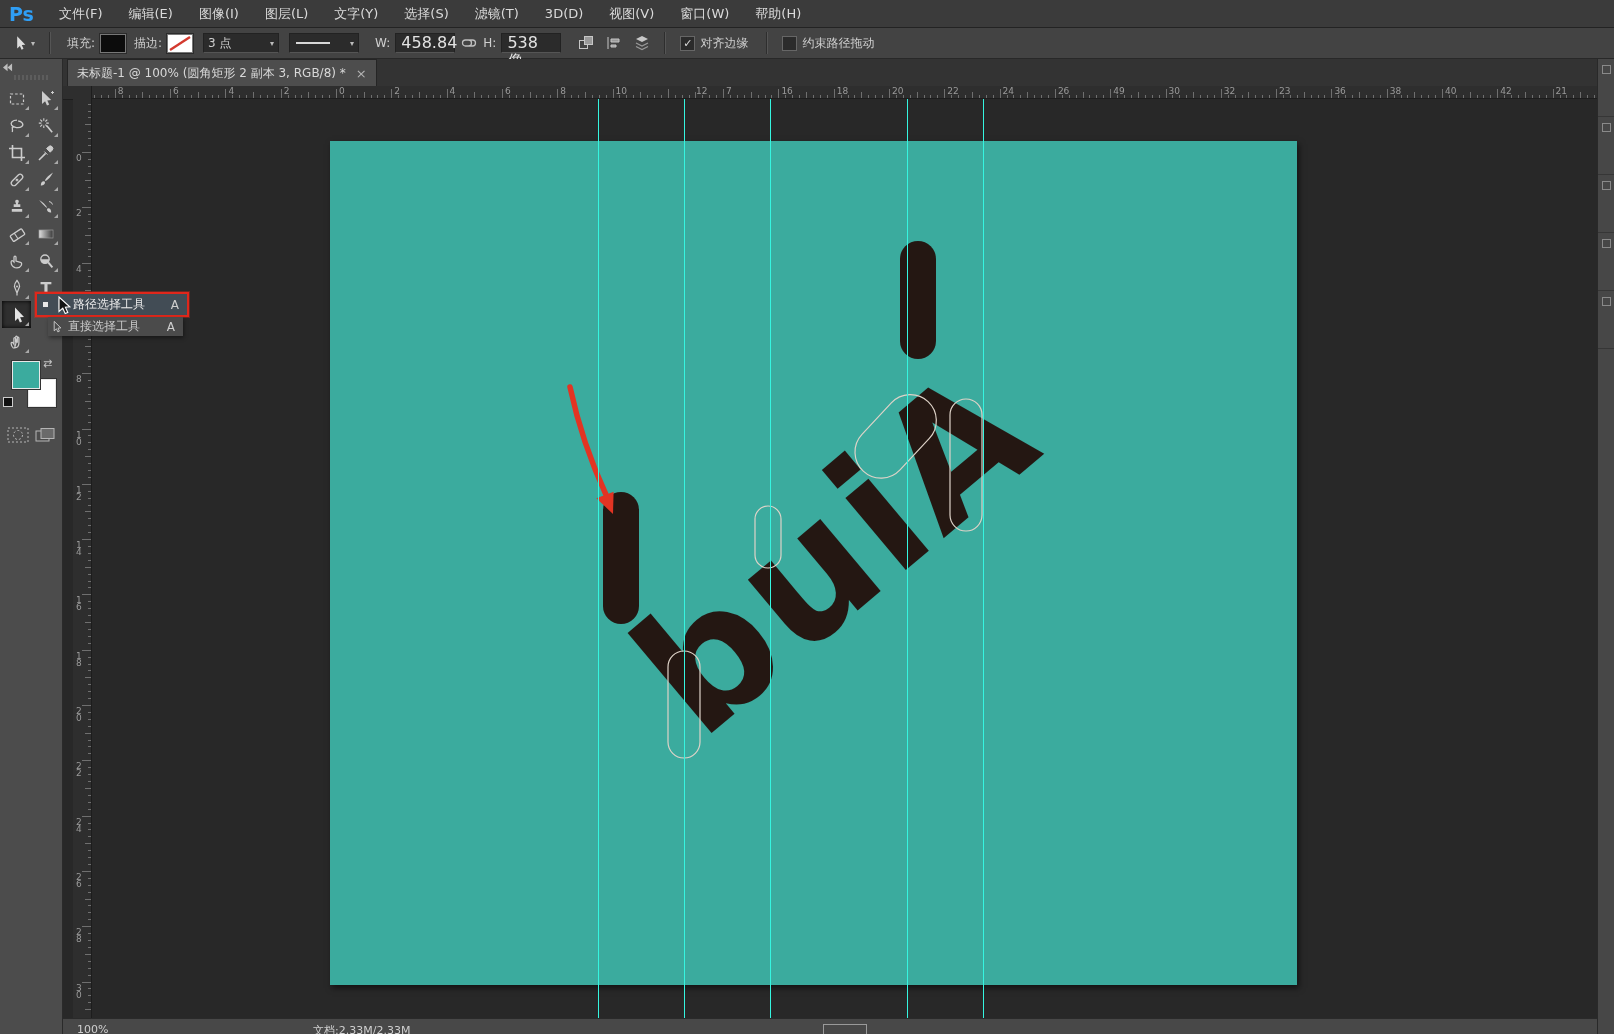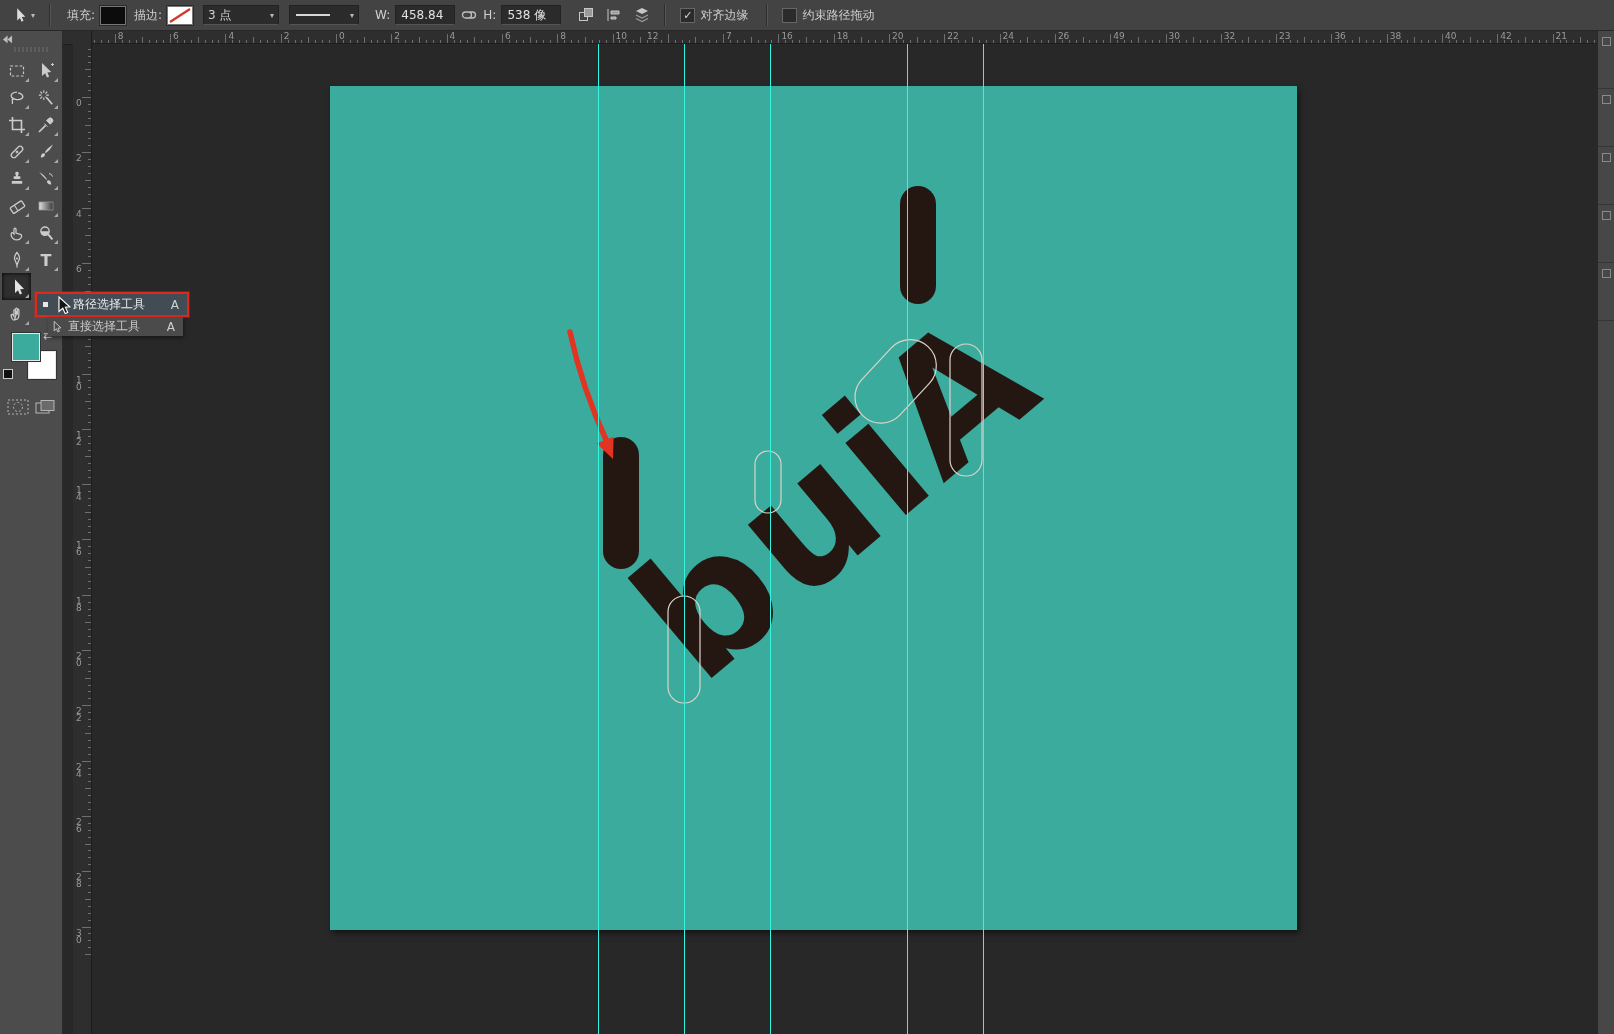--- a/index.html
+++ b/index.html
@@ -13,21 +13,21 @@
            border-bottom:1px solid #232323;flex:0 0 auto;}
   .ps-logo{color:#2f9ef5;font-weight:bold;font-size:19px;padding:0 12px 0 9px;letter-spacing:0;}
   .menu-item{font-size:13px;color:#dadada;padding:0 13px;height:27px;line-height:27px;cursor:default;}
 
   
   .optionsbar{height:30px;background:#434343;border-bottom:1px solid #282828;
               display:flex;align-items:center;font-size:12px;color:#cfcfcf;flex:0 0 auto;}
   .ob-sep{width:1px;height:22px;background:#2e2e2e;border-right:1px solid #555;margin:0 8px;}
   .ob-lab{margin:0 5px 0 8px;white-space:nowrap;}
   .field{background:#2b2b2b;border:1px solid #222;border-bottom-color:#555;height:18px;
-         line-height:18px;padding:0 5px;color:#e2e2e2;font-size:12px;}
+         line-height:18px;padding:0 5px;color:#e2e2e2;font-size:16px;}
   .swatch{width:24px;height:17px;border:1px solid #777;box-shadow:0 0 0 1px #2b2b2b;position:relative;}
   .caret{font-size:8px;color:#bbb;margin-left:3px;}
   .ddfield{display:flex;align-items:center;background:#2b2b2b;border:1px solid #222;
            border-bottom-color:#555;height:18px;padding:0 4px;}
   .ob-icon{width:22px;height:22px;display:flex;align-items:center;justify-content:center;margin:0 3px;}
   .checkbox{width:13px;height:13px;background:#2b2b2b;border:1px solid #666;display:inline-flex;
             align-items:center;justify-content:center;font-size:11px;color:#ddd;margin:0 5px 0 6px;}
   .toolpreset{display:flex;align-items:center;padding:0 6px 0 10px;}
 
   
@@ -98,20 +98,36 @@
   .flyout-row2{display:flex;align-items:center;width:135px;height:19px;background:#4b4b4b;
                margin-left:13px;color:#c9c9c9;box-shadow:1px 2px 4px rgba(0,0,0,.4);}
   .flyout svg{margin:0 4px 0 2px;flex:0 0 auto;}
   #cursor{position:absolute;left:57px;top:296px;z-index:50;}
 </style>
 </head>
 <body>
 
 <div class="app">
 
+  <div class="menubar">
+    <span class="ps-logo">Ps</span>
+    <div id="menus" style="display:flex">
+        <span class="menu-item">文件(F)</span>
+        <span class="menu-item">编辑(E)</span>
+        <span class="menu-item">图像(I)</span>
+        <span class="menu-item">图层(L)</span>
+        <span class="menu-item">文字(Y)</span>
+        <span class="menu-item">选择(S)</span>
+        <span class="menu-item">滤镜(T)</span>
+        <span class="menu-item">3D(D)</span>
+        <span class="menu-item">视图(V)</span>
+        <span class="menu-item">窗口(W)</span>
+        <span class="menu-item">帮助(H)</span>
+      </div>
+  </div>
 
   <div class="optionsbar">
     <div class="toolpreset">
       <svg width="18" height="18" viewBox="0 0 20 20">
           <path d="M8 2.5 L8 16 L11 13.2 L12.9 17.4 L15 16.4 L13.1 12.3 L17 12 Z" fill="#dcdcdc"></path>
         </svg>
       <span class="caret">▾</span>
     </div>
     <div class="ob-sep"></div>
     <span class="ob-lab">填充:</span>
@@ -321,20 +337,26 @@
             <circle cx="11" cy="8" r="4.5" fill="none" stroke="#b5b5b5" stroke-dasharray="2 2"></circle>
           </svg>
         <svg width="22" height="18" viewBox="0 0 22 18">
             <rect x="2" y="4" width="13" height="10" fill="none" stroke="#b5b5b5"></rect>
             <rect x="7" y="1.5" width="13" height="10" fill="#6a6a6a" stroke="#b5b5b5"></rect>
           </svg>
       </div>
     </div>
 
     <div class="docpane">
+      <div class="tabbar">
+        <div class="tab">
+          <span>未标题-1 @ 100% (圆角矩形 2 副本 3, RGB/8) *</span>
+          <span class="tab-close">×</span>
+        </div>
+      </div>
       <div class="hruler-row">
         <div class="ruler-corner"></div>
         <div id="hruler">
             <div class="htick" style="left: 2.0625px; height: 3px;"></div>
             <div class="htick" style="left: 8.975px; height: 3px;"></div>
             <div class="htick" style="left: 15.8875px; height: 3px;"></div>
             <div class="htick" style="left: 22.8px; height: 9px;"></div>
             <span class="hnum" style="left: 25.8px;">8</span>
             <div class="htick" style="left: 29.7125px; height: 3px;"></div>
             <div class="htick" style="left: 36.625px; height: 3px;"></div>
@@ -418,21 +440,21 @@
             <div class="htick" style="left: 520.5px; height: 9px;"></div>
             <span class="hnum" style="left: 523.5px;">10</span>
             <div class="htick" style="left: 527.412px; height: 3px;"></div>
             <div class="htick" style="left: 534.325px; height: 3px;"></div>
             <div class="htick" style="left: 541.237px; height: 3px;"></div>
             <div class="htick" style="left: 548.15px; height: 6px;"></div>
             <div class="htick" style="left: 555.062px; height: 3px;"></div>
             <div class="htick" style="left: 561.975px; height: 3px;"></div>
             <div class="htick" style="left: 568.888px; height: 3px;"></div>
             <div class="htick" style="left: 575.8px; height: 9px;"></div>
-            <span class="hnum" style="left: 555px;">12</span>
+            <span class="hnum" style="left: 604px;">12</span>
             <div class="htick" style="left: 582.712px; height: 3px;"></div>
             <div class="htick" style="left: 589.625px; height: 3px;"></div>
             <div class="htick" style="left: 596.537px; height: 3px;"></div>
             <div class="htick" style="left: 603.45px; height: 6px;"></div>
             <div class="htick" style="left: 610.362px; height: 3px;"></div>
             <div class="htick" style="left: 617.275px; height: 3px;"></div>
             <div class="htick" style="left: 624.188px; height: 3px;"></div>
             <div class="htick" style="left: 631.1px; height: 9px;"></div>
             <span class="hnum" style="left: 634.1px;">7</span>
             <div class="htick" style="left: 638.013px; height: 3px;"></div>
@@ -758,20 +780,25 @@
               <path d="M283 373 L283.6 350.7 L266.4 357.3 Z" fill="#e23423"></path>
             </svg>
           <div id="guides"></div>
         <div class="guide" style="left: 506px; background: rgb(53, 245, 224);"></div>
             <div class="guide" style="left: 592px; background: rgb(53, 245, 224);"></div>
             <div class="guide" style="left: 678px; background: rgb(53, 245, 224);"></div>
             <div class="guide" style="left: 815px; background: rgb(53, 245, 224);"></div>
             <div class="guide" style="left: 891px; background: rgb(53, 245, 224);"></div>
           </div>
       </div>
+      <div class="statusbar">
+        <span class="sz">100%</span>
+        <span class="sd">文档:2.33M/2.33M</span>
+        <span class="sbox"></span>
+      </div>
     </div>
 
     <div class="dockstrip" id="dockstrip">
         <div class="dock-tile"></div>
         <div class="dock-tile"></div>
         <div class="dock-tile"></div>
         <div class="dock-tile"></div>
         <div class="dock-tile"></div>
       </div>
   </div>

